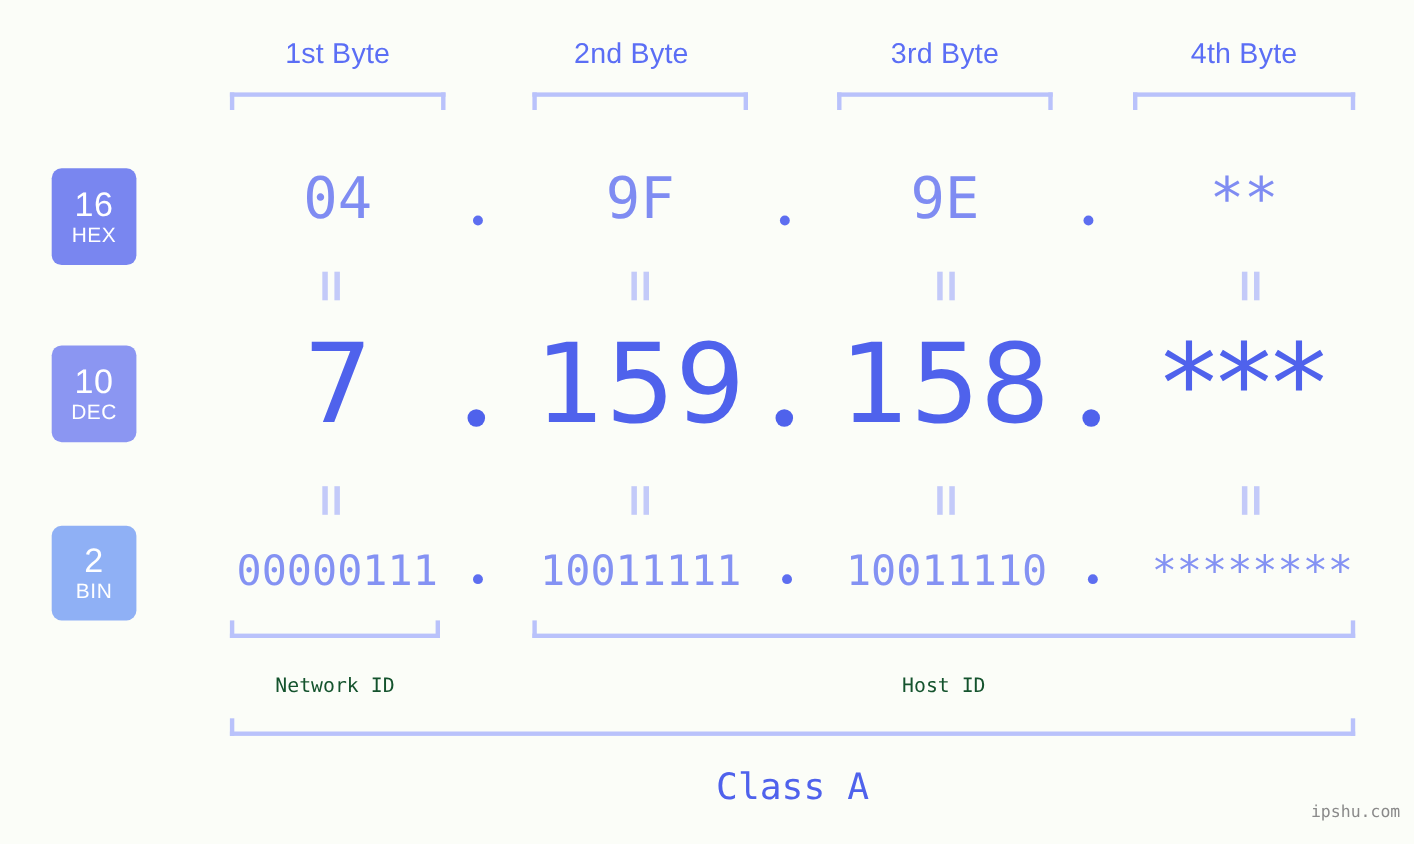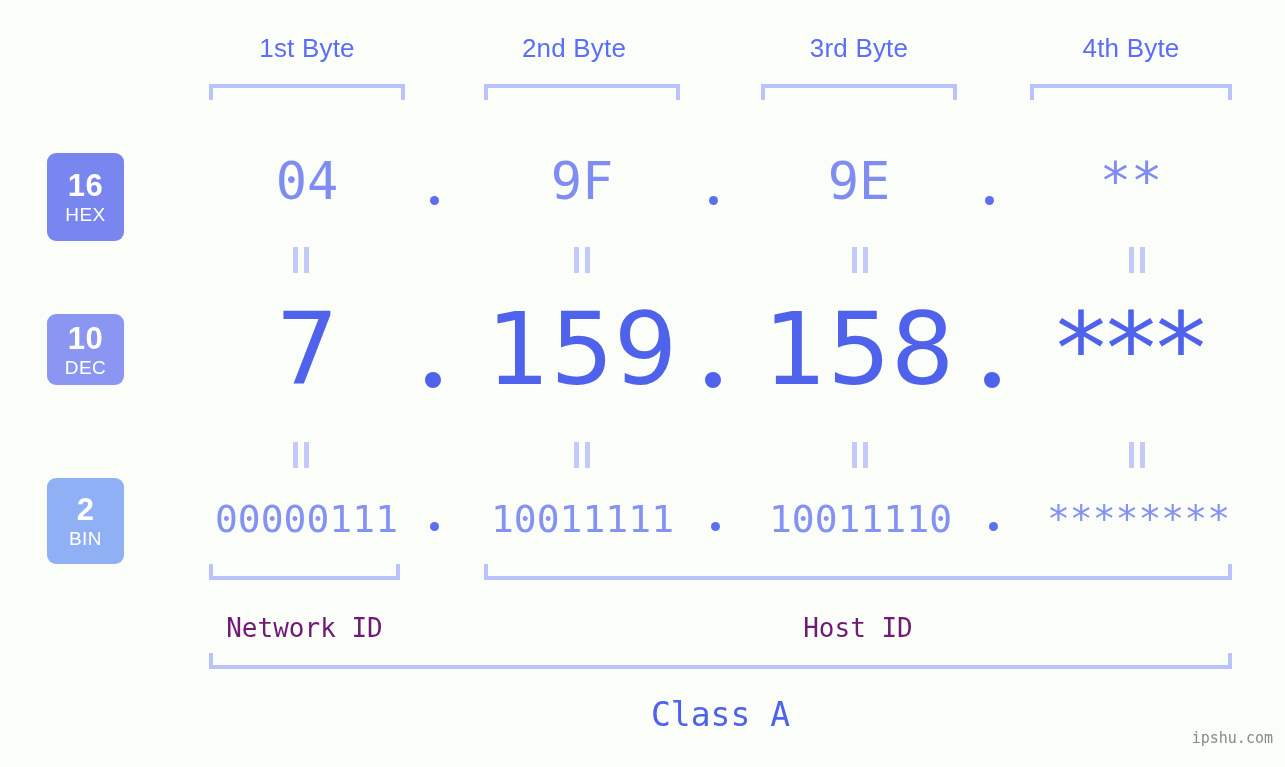--- a/index.html
+++ b/index.html
@@ -58,31 +58,31 @@
     color: #ffffff;
     text-align: center;
     display: flex;
     flex-direction: column;
     align-items: center;
     justify-content: center;
     line-height: 1;
   }
   .badge .num {
     font-size: 31px;
-    font-weight: 700;
+    font-weight: 400;
     letter-spacing: 0.5px;
   }
   .badge .nm {
     font-size: 19px;
     font-weight: 400;
     margin-top: 4px;
     letter-spacing: 0.5px;
   }
   .badge-hex { top: 153px;  height: 88px;  background: #7986f0; }
-  .badge-dec { top: 314px;  height: 71px;  background: #8b96f2; }
+  .badge-dec { top: 314px;  height: 88px;  background: #8b96f2; }
   .badge-bin { top: 478px;  height: 86px;  background: #8fb0f5; }
 
   
   .cell {
     position: absolute;
     text-align: center;
     white-space: pre;
     color: #7c8af2;
   }
   .row-hex .cell {
@@ -137,22 +137,22 @@
   .eqmark i.a { left: 3px; }
   .eqmark i.b { left: 14px; }
   .eq-row1 { top: 247px; }
   .eq-row2 { top: 442px; }
 
   
   .id-label {
     position: absolute;
     text-align: center;
     font-family: "DejaVu Sans Mono", monospace;
-    font-size: 26px;
-    color: #701a75;
+    font-size: 18px;
+    color: #14532d;
     white-space: nowrap;
   }
 
   .class-label {
     position: absolute;
     text-align: center;
     font-family: "DejaVu Sans Mono", monospace;
     font-size: 33px;
     color: #4f62ec;
     white-space: nowrap;

